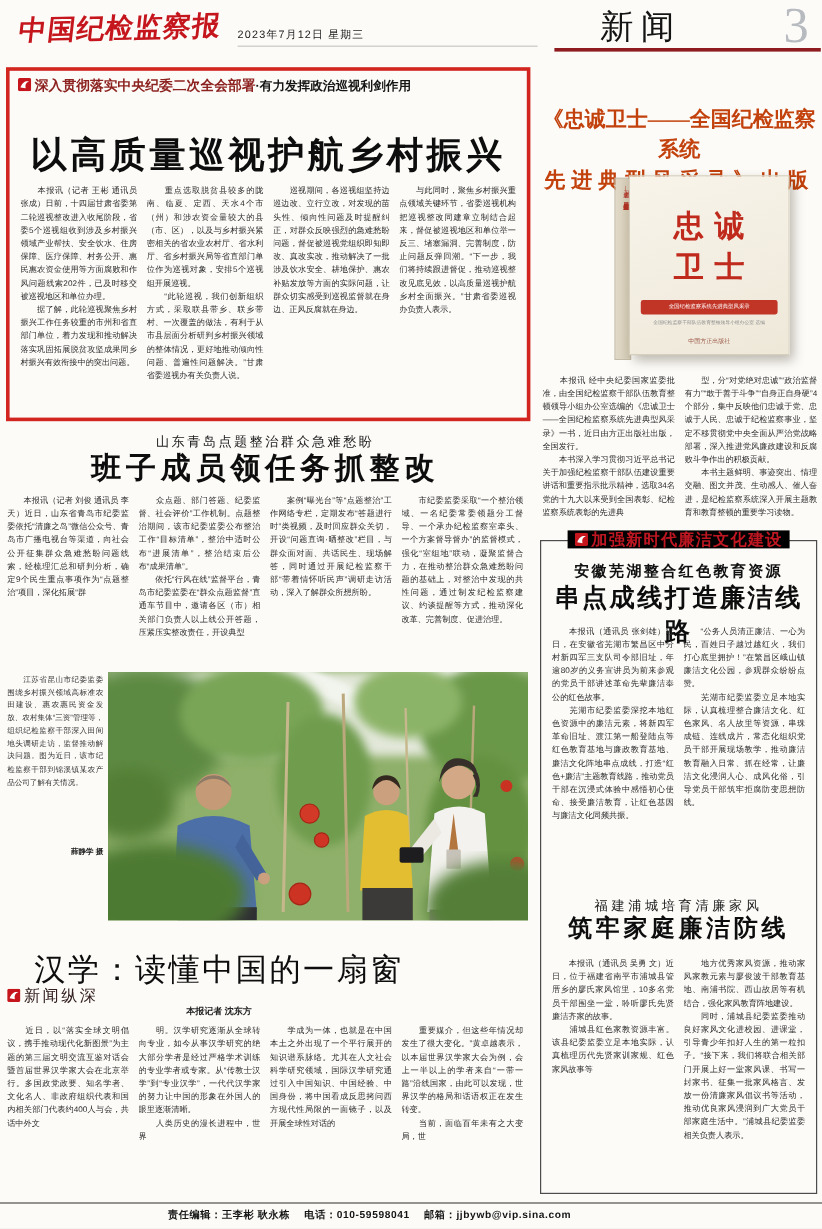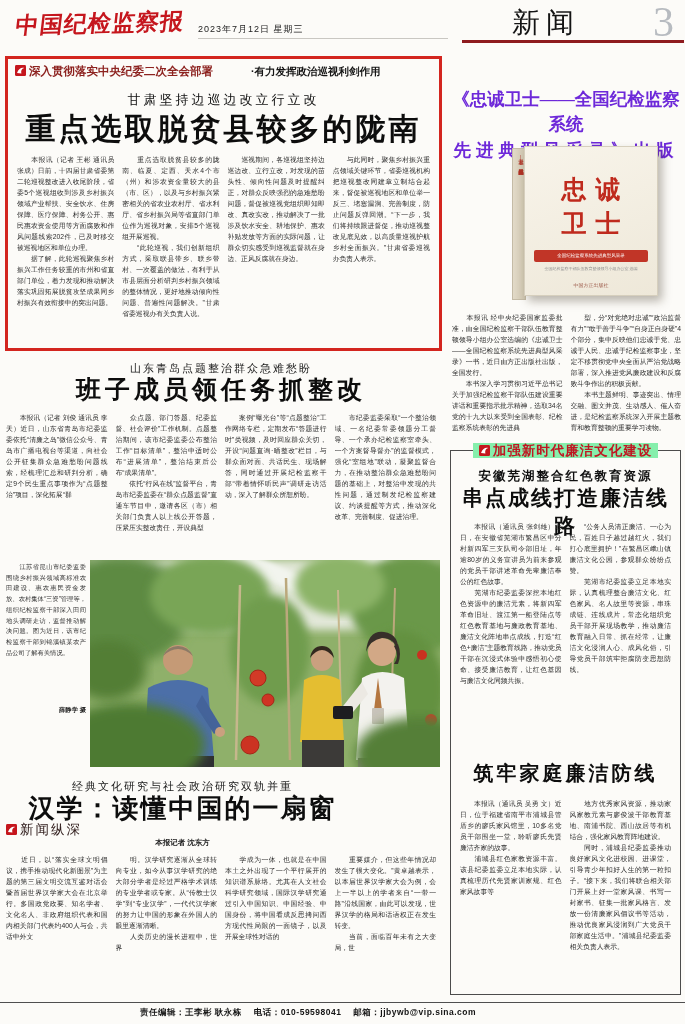--- a/index.html
+++ b/index.html
@@ -9,64 +9,64 @@
   .serif{font-family:"Liberation Serif","DejaVu Serif",serif;}
   .center{text-align:center;}
   .col{font-size:6.8px;line-height:1.62;text-align:justify;color:#2c2c2c;overflow:hidden;white-space:pre-line;}
   .cols{display:flex;gap:8px;}
   .cols>div{flex:1;}
   
   .masthead{left:16px;top:8px;font-size:23px;font-weight:bold;color:#c5161d;
             font-family:"Liberation Serif","DejaVu Serif",serif;transform:skewX(-8deg) rotate(-1.5deg);letter-spacing:1px;}
   .date{left:198px;top:23px;font-size:9px;color:#222;letter-spacing:1px;}
   .hdr-rule{left:198px;top:38px;width:250px;height:1px;background:#c9c7c2;}
-  .section-title{left:512px;top:4px;font-size:28px;letter-spacing:6px;color:#141414;}
+  .section-title{left:500px;top:4px;font-size:28px;letter-spacing:6px;color:#141414;}
   .section-underline{left:462px;top:40px;width:222px;height:3px;background:#8e1b1f;}
   .pagenum{left:653px;top:-2px;font-size:42px;color:#b7bbc0;font-family:"Liberation Serif","DejaVu Serif",serif;}
   
   .flag{display:inline-block;width:11px;height:11px;vertical-align:-1px;margin-right:3px;}
   
   .lead-box{left:5px;top:56px;width:431px;height:289px;border:3px solid #d3251f;background:#fcfbf8;}
   .eyebrow{position:absolute;left:7px;top:5px;font-size:11.5px;font-weight:bold;color:#8d2320;}
-  .eyebrow .sub{color:#151515;font-size:10.5px;margin-left:38px;}
+  .eyebrow .sub{color:#151515;font-size:10.5px;}
   .lead-kicker{position:absolute;left:0;right:0;top:32px;font-size:13px;color:#111;letter-spacing:3px;}
   .lead-headline{position:absolute;left:0;right:0;top:50px;font-size:30px;font-weight:bold;color:#0d0d0d;letter-spacing:3px;}
   .lead-body{position:absolute;left:9px;right:9px;top:95px;height:186px;}
   
   .qd-kicker{left:0;top:361px;width:442px;font-size:11px;color:#1a1a1a;letter-spacing:2px;}
   .qd-headline{left:0;top:373px;width:442px;font-size:25px;font-weight:bold;letter-spacing:4px;color:#0d0d0d;}
   .qd-body{left:6px;top:412px;width:430px;height:144px;}
   
   .caption{left:6px;top:562px;width:80px;height:158px;font-size:6.3px;line-height:1.7;text-align:justify;color:#333;white-space:pre-line;overflow:hidden;}
   .credit{left:6px;top:706px;width:80px;font-size:6.3px;font-weight:bold;text-align:right;color:#222;}
   .photo{left:90px;top:560px;width:350px;height:207px;overflow:hidden;background:#86a765;}
   
   .sz-label{left:6px;top:777px;font-size:13.5px;color:#33201f;letter-spacing:2px;margin-top:44px;}
   .hx-kicker{left:0;top:779px;width:365px;font-size:11px;color:#1a1a1a;letter-spacing:2px;}
-  .hx-headline{left:0;top:791px;width:365px;font-size:26px;font-weight:bold;letter-spacing:2px;color:#0d0d0d;}
+  .hx-headline{left:0;top:791px;width:365px;font-size:26px;font-weight:normal;letter-spacing:2px;color:#0d0d0d;}
   .hx-byline{left:0;top:838px;width:365px;font-size:7.5px;font-weight:bold;color:#222;}
   .hx-body{left:6px;top:854px;width:430px;height:142px;}
   
-  .bk-headline{left:450px;top:87px;width:232px;font-size:17.5px;font-weight:bold;line-height:1.45;color:#6d28d9;}
+  .bk-headline{left:450px;top:87px;width:232px;font-size:17.5px;font-weight:bold;line-height:1.45;color:#c2410c;}
   .bk-headline .l2{letter-spacing:5px;}
   .book{left:512px;top:146px;width:146px;height:154px;}
   .book-spine{position:absolute;left:0;top:2px;width:12px;height:150px;background:linear-gradient(90deg,#e2dac8,#cfc6b0);border:1px solid #c4bba6;}
   .spine-txt{writing-mode:vertical-rl;font-size:5px;color:#b03325;margin:6px auto 0;display:block;width:10px;text-align:left;}
   .book-front{position:absolute;left:12px;top:0;right:0;bottom:4px;background:linear-gradient(160deg,#f8f4ea,#eee8d9);
               border:1px solid #d6cfbd;box-shadow:4px 5px 9px rgba(60,50,30,.35);}
   .bk-title{margin-top:26px;text-align:center;font-size:25px;font-weight:bold;color:#bf2a1d;letter-spacing:9px;line-height:1.35;
             font-family:"Liberation Serif","DejaVu Serif",serif;text-indent:9px;}
   .bk-band{margin:9px auto 0;width:86%;height:12px;background:#c13527;color:#fff;font-size:4.5px;line-height:12px;text-align:center;border-radius:2px;overflow:hidden;}
   .bk-sub{margin-top:4px;text-align:center;font-size:4px;color:#8f8f8f;}
   .bk-pub{position:absolute;bottom:7px;left:0;right:0;text-align:center;font-size:5px;color:#9c5a49;}
   .bk-body{left:452px;top:312px;width:229px;height:124px;}
   
   .lj-box{left:450px;top:450px;width:229px;height:543px;border:1px solid #4c4c4c;background:#fcfbf8;}
   .lj-title{position:absolute;left:0;right:0;top:-10px;text-align:center;}
-  .lj-title span.t{background:#86efac;padding:0 6px;font-size:13.5px;font-weight:bold;color:#bf1722;letter-spacing:1px;
+  .lj-title span.t{background:#000000;padding:0 6px;font-size:13.5px;font-weight:bold;color:#bf1722;letter-spacing:1px;
                    font-family:"Liberation Serif","DejaVu Serif",serif;}
   .wh-kicker{position:absolute;left:0;right:0;top:17px;font-size:12.5px;font-weight:bold;color:#111;letter-spacing:2px;}
   .wh-headline{position:absolute;left:0;right:0;top:33px;font-size:21px;font-weight:bold;color:#0d0d0d;letter-spacing:2px;}
   .wh-body{position:absolute;left:9px;right:9px;top:70px;height:212px;}
   .pc-kicker{position:absolute;left:0;right:0;top:296px;font-size:11px;color:#1a1a1a;letter-spacing:3px;}
   .pc-headline{position:absolute;left:0;right:0;top:309px;font-size:20px;font-weight:bold;color:#0d0d0d;letter-spacing:3px;text-align:center;}
   .pc-body{position:absolute;left:9px;right:9px;top:347px;height:186px;}
   
   .footer-rule{left:0;top:1002px;width:685px;height:1px;background:#4f4f4f;}
   .footer{left:0;top:1007px;width:616px;font-size:8.5px;font-weight:bold;color:#141414;letter-spacing:.5px;}
@@ -83,22 +83,21 @@
   <div class="abs section-underline"></div>
   <div class="abs pagenum">3</div>
 
   <div class="abs lead-box">
     <div class="eyebrow">
       <svg class="flag" viewBox="0 0 12 12">
           <rect width="12" height="12" rx="1.5" fill="#c5161d"></rect>
           <path d="M2.2 8.6 C4 3.4, 7.6 2.2, 10 3.2 C7.2 4.2, 6.2 6.2, 7 9.4 Z" fill="#fff"></path>
         </svg><span>深入贯彻落实中央纪委二次全会部署</span><span class="sub">·有力发挥政治巡视利剑作用</span>
     </div>
-    <div class="lead-kicker center serif">甘肃坚持边巡边改立行立改</div>
-    <div class="lead-headline center serif">重点选取脱贫县较多的陇南</div>
+    <div class="lead-headline center serif">以高质量巡视护航乡村振兴</div>
     <div class="lead-body cols">
       <div class="col">　　本报讯（记者 王彬 通讯员 张成）日前，十四届甘肃省委第二轮巡视整改进入收尾阶段，省委5个巡视组收到涉及乡村振兴领域产业帮扶、安全饮水、住房保障、医疗保障、村务公开、惠民惠农资金使用等方面腐败和作风问题线索202件，已及时移交被巡视地区和单位办理。
 　　据了解，此轮巡视聚焦乡村振兴工作任务较重的市州和省直部门单位，着力发现和推动解决落实巩固拓展脱贫攻坚成果同乡村振兴有效衔接中的突出问题。</div>
       <div class="col">　　重点选取脱贫县较多的陇南、临夏、定西、天水4个市（州）和涉农资金量较大的县（市、区），以及与乡村振兴紧密相关的省农业农村厅、省水利厅、省乡村振兴局等省直部门单位作为巡视对象，安排5个巡视组开展巡视。
 　　“此轮巡视，我们创新组织方式，采取联县带乡、联乡带村、一次覆盖的做法，有利于从市县层面分析研判乡村振兴领域的整体情况，更好地推动倾向性问题、普遍性问题解决。”甘肃省委巡视办有关负责人说。</div>
       <div class="col">　　巡视期间，各巡视组坚持边巡边改、立行立改，对发现的苗头性、倾向性问题及时提醒纠正，对群众反映强烈的急难愁盼问题，督促被巡视党组织即知即改、真改实改，推动解决了一批涉及饮水安全、耕地保护、惠农补贴发放等方面的实际问题，让群众切实感受到巡视监督就在身边、正风反腐就在身边。</div>
       <div class="col">　　与此同时，聚焦乡村振兴重点领域关键环节，省委巡视机构把巡视整改同建章立制结合起来，督促被巡视地区和单位举一反三、堵塞漏洞、完善制度，防止问题反弹回潮。“下一步，我们将持续跟进督促，推动巡视整改见底见效，以高质量巡视护航乡村全面振兴。”甘肃省委巡视办负责人表示。</div>
     </div>
   </div>
 
@@ -182,21 +181,20 @@
       <ellipse cx="18" cy="110" rx="38" ry="30" fill="#537e36" filter="url(#b6)"></ellipse>
     </svg>
   </div>
 
   <div class="abs sz-label serif">
     <svg class="flag" viewBox="0 0 12 12">
         <rect width="12" height="12" rx="1.5" fill="#c5161d"></rect>
         <path d="M2.2 8.6 C4 3.4, 7.6 2.2, 10 3.2 C7.2 4.2, 6.2 6.2, 7 9.4 Z" fill="#fff"></path>
       </svg><span>新闻纵深</span>
   </div>
-  <div class="abs hx-kicker center serif">经典文化研究与社会政治研究双轨并重</div>
   <div class="abs hx-headline center serif">汉学：读懂中国的一扇窗</div>
   <div class="abs hx-byline center">本报记者 沈东方</div>
   <div class="abs hx-body cols">
     <div class="col">　　近日，以“落实全球文明倡议，携手推动现代化新图景”为主题的第三届文明交流互鉴对话会暨首届世界汉学家大会在北京举行。多国政党政要、知名学者、文化名人、非政府组织代表和国内相关部门代表约400人与会，共话中外文</div>
     <div class="col">　　明。汉学研究逐渐从全球转向专业，如今从事汉学研究的绝大部分学者是经过严格学术训练的专业学者或专家。从“传教士汉学”到“专业汉学”，一代代汉学家的努力让中国的形象在外国人的眼里逐渐清晰。
 　　人类历史的漫长进程中，世界</div>
     <div class="col">　　学成为一体，也就是在中国本土之外出现了一个平行展开的知识谱系脉络。尤其在人文社会科学研究领域，国际汉学研究通过引入中国知识、中国经验、中国身份，将中国看成反思拷问西方现代性局限的一面镜子，以及开展全球性对话的</div>
     <div class="col">　　重要媒介，但这些年情况却发生了很大变化。”黄卓越表示，以本届世界汉学家大会为例，会上一半以上的学者来自“一带一路”沿线国家，由此可以发现，世界汉学的格局和话语权正在发生转变。
 　　当前，面临百年未有之大变局，世</div>
   </div>
@@ -234,20 +232,21 @@
           </svg><span>加强新时代廉洁文化建设</span></span>
     </div>
     <div class="wh-kicker center serif">安徽芜湖整合红色教育资源</div>
     <div class="wh-headline center serif">串点成线打造廉洁线路</div>
     <div class="wh-body cols">
       <div class="col">　　本报讯（通讯员 张剑雄）近日，在安徽省芜湖市繁昌区中分村新四军三支队司令部旧址，年逾80岁的义务宣讲员为前来参观的党员干部讲述革命先辈廉洁奉公的红色故事。
 　　芜湖市纪委监委深挖本地红色资源中的廉洁元素，将新四军革命旧址、渡江第一船登陆点等红色教育基地与廉政教育基地、廉洁文化阵地串点成线，打造“红色+廉洁”主题教育线路，推动党员干部在沉浸式体验中感悟初心使命、接受廉洁教育，让红色基因与廉洁文化同频共振。</div>
       <div class="col">　　“公务人员清正廉洁、一心为民，百姓日子越过越红火，我们打心底里拥护！”在繁昌区峨山镇廉洁文化公园，参观群众纷纷点赞。
 　　芜湖市纪委监委立足本地实际，认真梳理整合廉洁文化、红色家风、名人故里等资源，串珠成链、连线成片，常态化组织党员干部开展现场教学，推动廉洁教育融入日常、抓在经常，让廉洁文化浸润人心、成风化俗，引导党员干部筑牢拒腐防变思想防线。</div>
     </div>
+    <div class="pc-kicker center serif">福建浦城培育清廉家风</div>
     <div class="pc-headline center serif">筑牢家庭廉洁防线</div>
     <div class="pc-body cols">
       <div class="col">　　本报讯（通讯员 吴勇 文）近日，位于福建省南平市浦城县管厝乡的廖氏家风馆里，10多名党员干部围坐一堂，聆听廖氏先贤廉洁齐家的故事。
 　　浦城县红色家教资源丰富。该县纪委监委立足本地实际，认真梳理历代先贤家训家规、红色家风故事等</div>
       <div class="col">　　地方优秀家风资源，推动家风家教元素与廖俊波干部教育基地、南浦书院、西山故居等有机结合，强化家风教育阵地建设。
 　　同时，浦城县纪委监委推动良好家风文化进校园、进课堂，引导青少年扣好人生的第一粒扣子。“接下来，我们将联合相关部门开展上好一堂家风课、书写一封家书、征集一批家风格言、发放一份清廉家风倡议书等活动，推动优良家风浸润到广大党员干部家庭生活中。”浦城县纪委监委相关负责人表示。</div>
     </div>
   </div>
 
   <div class="abs footer-rule"></div>

